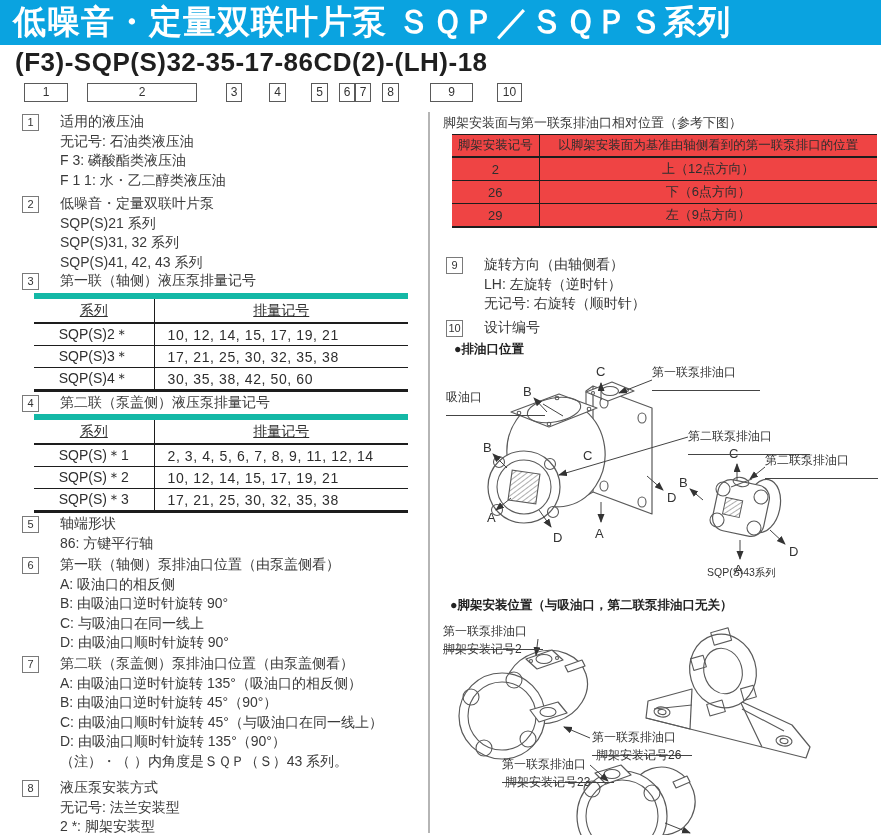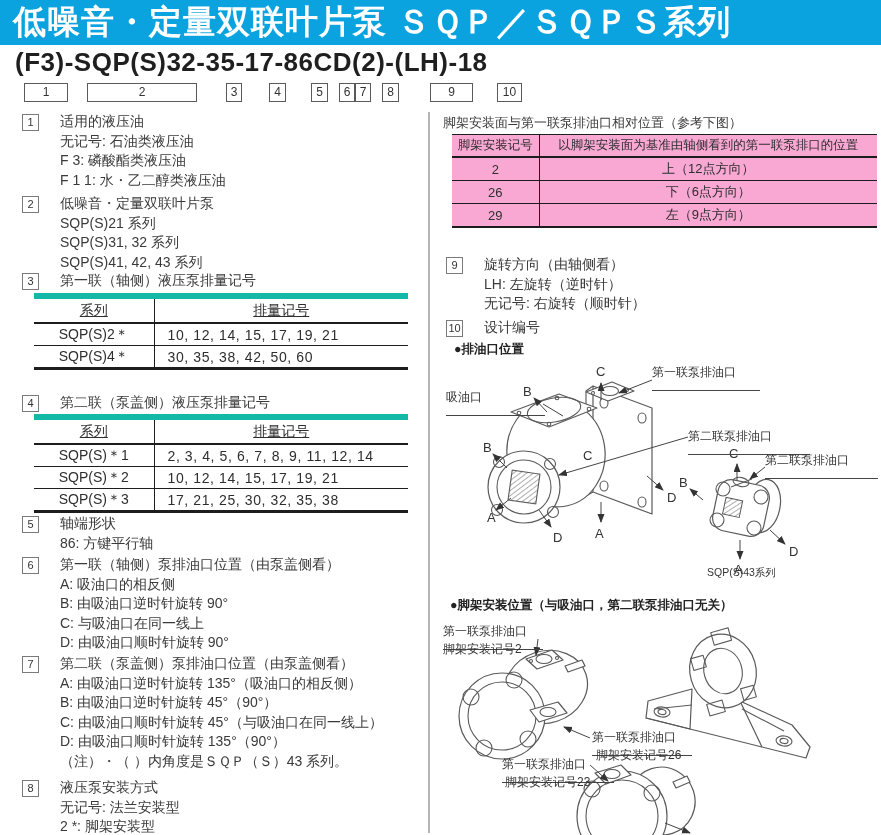--- a/index.html
+++ b/index.html
@@ -23,21 +23,21 @@
   
   .dtable{position:absolute;border-collapse:collapse;table-layout:fixed;font-size:14px;color:#2e2e2e;background:#fff;}
   .dtable thead tr{border-top:6px solid #14b8a6;border-bottom:2px solid #1d1d1d;text-decoration:underline;}
   .dtable tbody tr{border-bottom:1px solid #1d1d1d;}
   .dtable tbody tr:last-child{border-bottom:3px solid #1d1d1d;}
   .dtable th{font-weight:normal;height:23px;text-align:center;padding:0;}
   .dtable td{height:21px;padding:0;}
   .dtable .c1{border-right:1px solid #1d1d1d;text-align:center;}
   .dtable td.vals{padding-left:13px;letter-spacing:.6px;}
   
-  .ftable{position:absolute;border-collapse:collapse;table-layout:fixed;font-size:12.5px;color:#2e2e2e;background:#f9a8d4;}
+  .ftable{position:absolute;border-collapse:collapse;table-layout:fixed;font-size:12.5px;color:#2e2e2e;background:#ef4444;}
   .ftable thead tr{border-top:1.5px solid #1d1d1d;border-bottom:2px solid #1d1d1d;}
   .ftable tbody tr{border-bottom:1px solid #1d1d1d;}
   .ftable tbody tr:last-child{border-bottom:2.5px solid #1d1d1d;}
   .ftable th{font-weight:normal;height:21px;text-align:center;padding:0;}
   .ftable td{height:22px;text-align:center;padding:0;font-size:13px;}
   .ftable .c1{border-right:1px solid #1d1d1d;}
   .rtitle{position:absolute;font-size:13px;color:#3a3a3a;white-space:nowrap;}
   .caption{position:absolute;font-size:12.5px;font-weight:bold;color:#222;white-space:nowrap;}
   
   .dlabel{position:absolute;font-size:12px;color:#333;white-space:nowrap;}
@@ -111,20 +111,24 @@
     <thead>
         <tr>
       <th class="c1">系列</th>
       <th>排量记号</th>
     </tr>
       </thead>
     <tbody>
       <tr>
         <td class="c1">SQP(S)2＊</td>
         <td class="vals">10, 12, 14, 15, 17, 19, 21</td>
+        </tr>
+      <tr>
+        <td class="c1">SQP(S)3＊</td>
+        <td class="vals">17, 21, 25, 30, 32, 35, 38</td>
         </tr>
       <tr>
         <td class="c1">SQP(S)4＊</td>
         <td class="vals">30, 35, 38, 42, 50, 60</td>
         </tr>
     </tbody>
   </table>
 
   <div class="sec" style="left:22px;top:393px">
     <span class="numbox">4</span>

